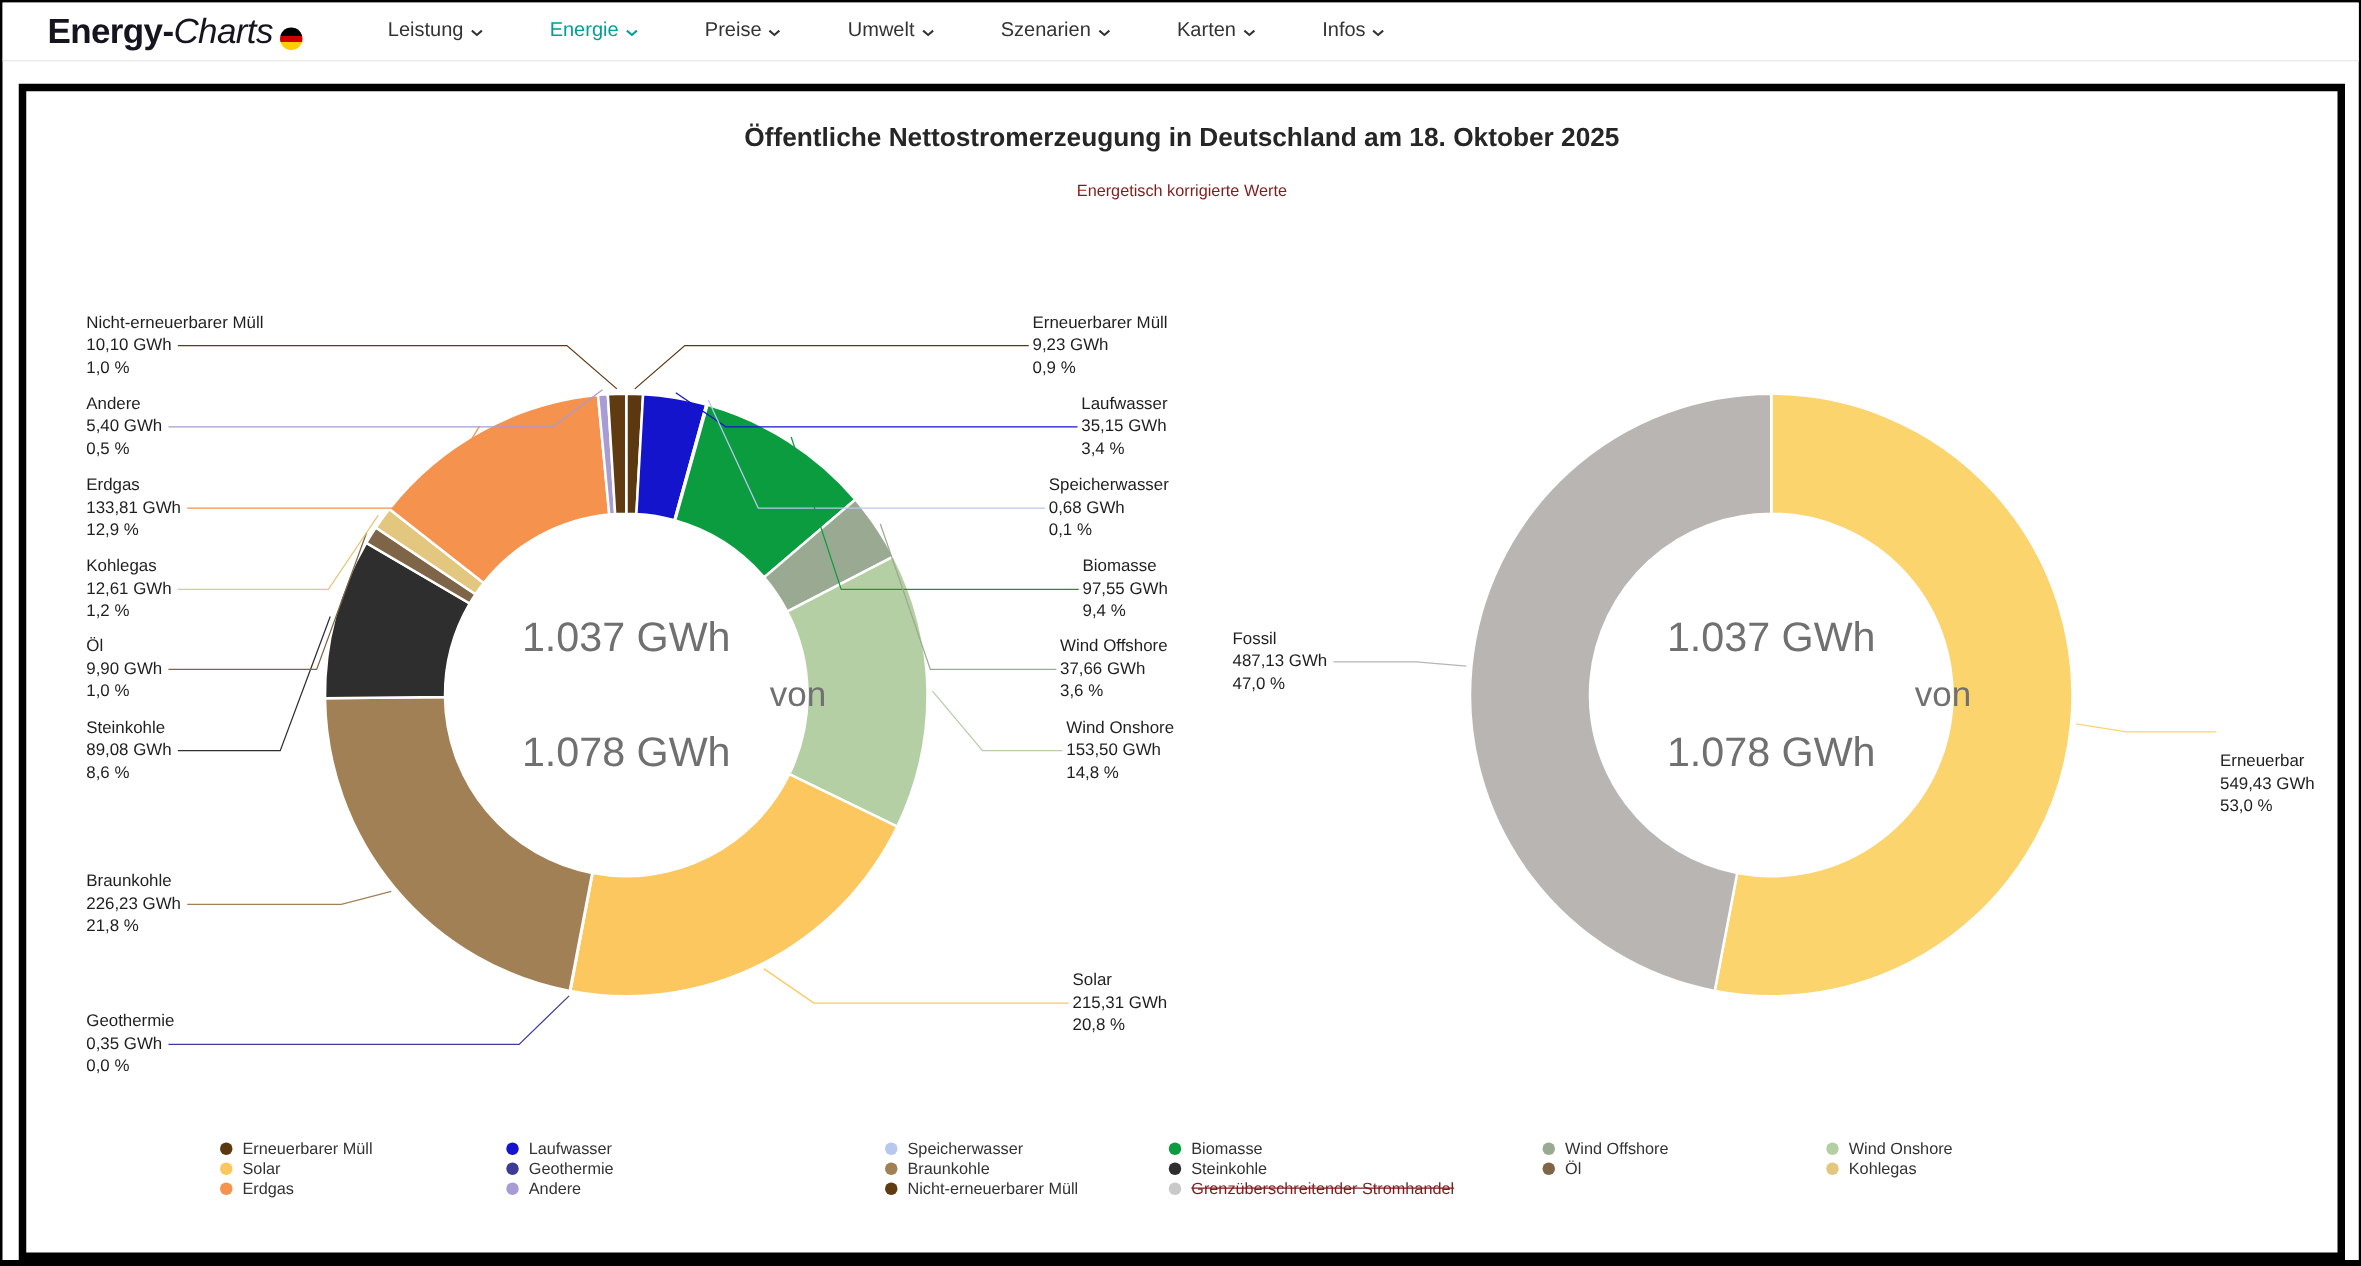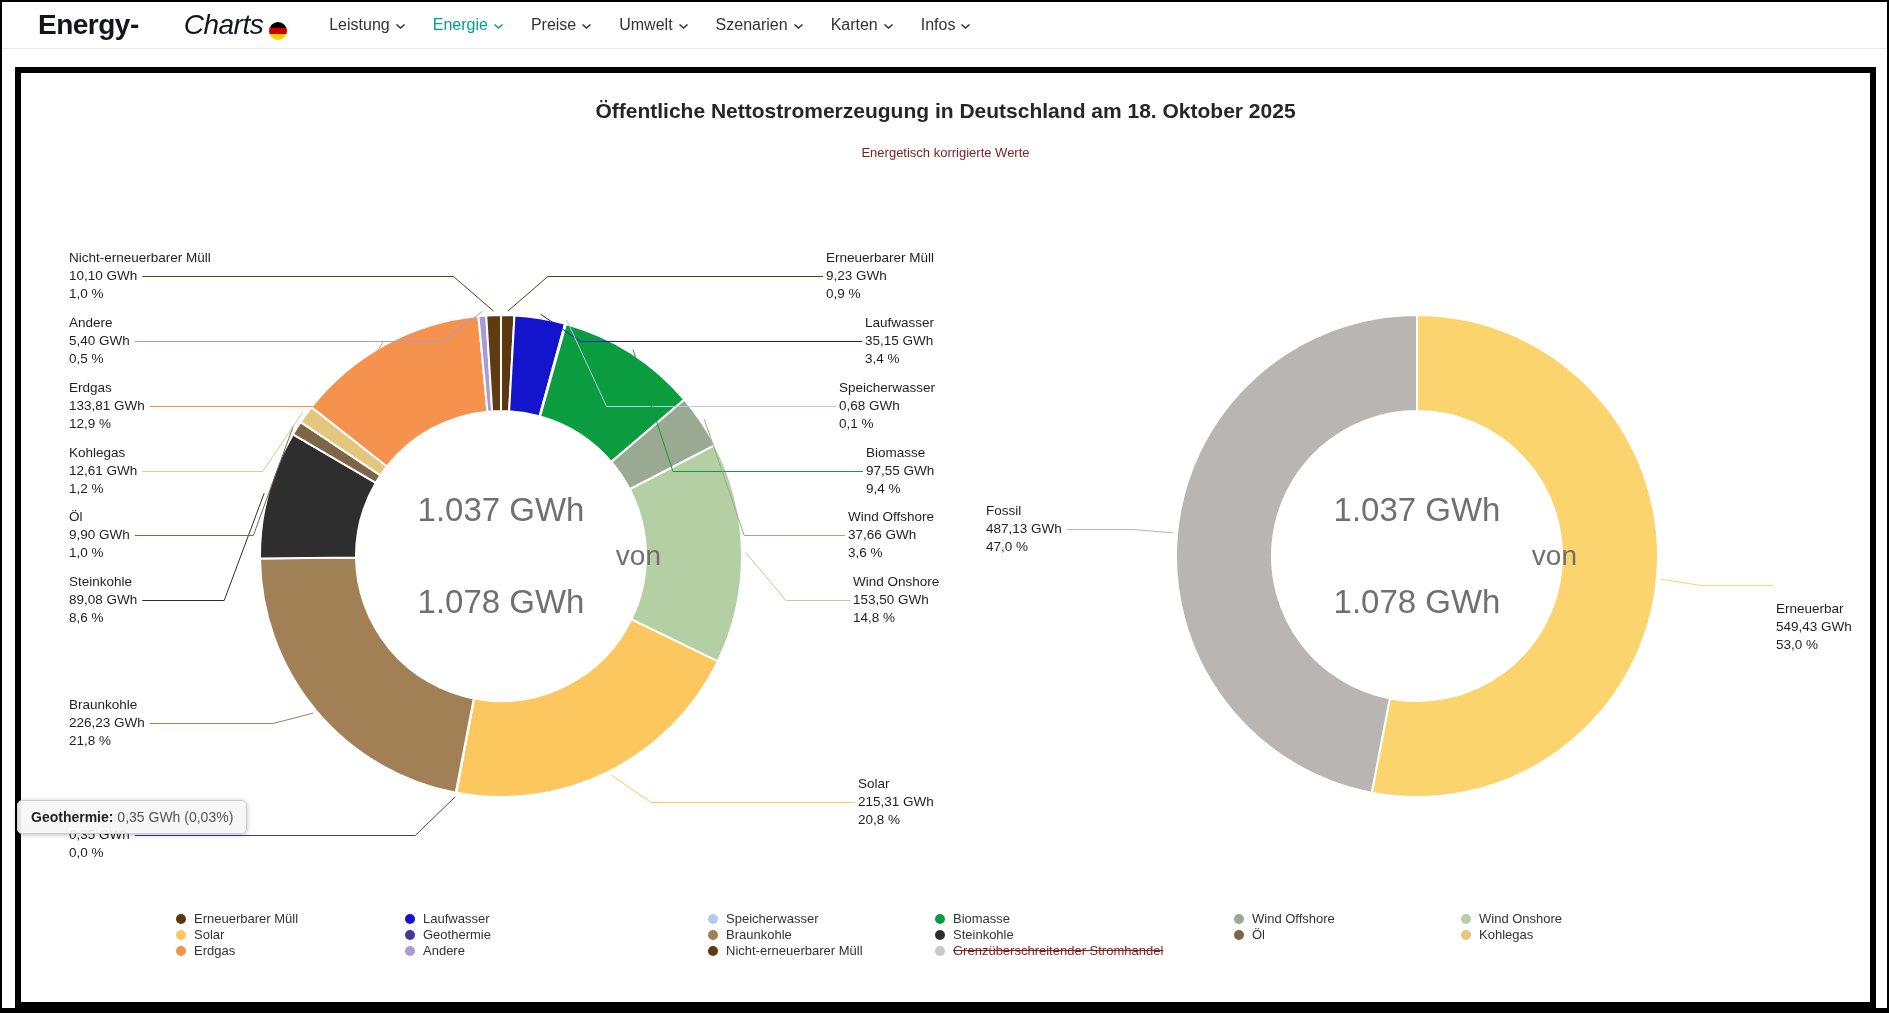--- a/index.html
+++ b/index.html
@@ -1,25 +1,25 @@
 <!DOCTYPE html>
 <html><head>
 <meta charset="utf-8">
 <style>
   html,body{margin:0;padding:0;background:#fff;font-family:"Liberation Sans",sans-serif;}
   .page{position:relative;width:1889px;height:1013px;box-sizing:border-box;border:2px solid #000;border-bottom-width:5px;background:#fff;overflow:hidden;}
   
   .navbar{position:absolute;top:0;left:0;right:0;height:47px;border-bottom:1px solid #e8e8e8;display:flex;align-items:center;padding-left:36px;box-sizing:border-box;background:#fff;z-index:10;}
   .logo{display:flex;align-items:center;font-size:28px;letter-spacing:-0.5px;cursor:pointer;}
   .logo-bold{font-weight:bold;color:#15151f;}
-  .logo-italic{font-style:italic;font-weight:500;color:#15151f;margin-left:45px;}
+  .logo-italic{font-style:italic;font-weight:500;color:#15151f;}
   .logo-flag{width:18px;height:18px;border-radius:50%;margin-left:6px;margin-top:12px;
     background:linear-gradient(to bottom,#000 0%,#000 36%,#d00000 36%,#d00000 64%,#ffce00 64%,#ffce00 100%);}
   .nav-menu{display:flex;gap:27px;margin-left:42px;}
-  .nav-item{font-size:16px;color:#333;display:flex;align-items:center;gap:5px;cursor:pointer;white-space:nowrap;}
+  .nav-item{font-size:16px;color:#333;display:flex;align-items:center;gap:5px;cursor:pointer;white-space:nowrap;margin-left:26px;}
   .nav-item.active{color:#00a095;}
   .chev{margin-top:3px;}
   
   .card{position:absolute;left:13px;top:65px;width:1861px;height:941px;border:6px solid #000000;background:#fff;box-sizing:border-box;}
   .page-title{position:absolute;top:26px;left:0;width:100%;text-align:center;font-size:21px;font-weight:bold;color:#262626;z-index:2;}
   .page-subtitle{position:absolute;top:72px;left:0;width:100%;text-align:center;font-size:13px;color:#7f1d1d;z-index:2;}
   #chart-svg{position:absolute;left:0;top:0;z-index:1;}
   #labels-layer{position:absolute;left:0;top:0;width:100%;height:100%;z-index:2;pointer-events:none;}
   .slice-label{position:absolute;font-size:13.5px;line-height:18px;color:#1f1f1f;white-space:nowrap;}
   .sl-val span{white-space:nowrap;}
@@ -224,23 +224,20 @@
       <div class="cl-big">1.037 GWh</div>
       <div class="cl-small">von</div>
       <div class="cl-big">1.078 GWh</div>
     </div>
     <div class="center-label" style="left:1236px;top:414px;">
       <div class="cl-big">1.037 GWh</div>
       <div class="cl-small">von</div>
       <div class="cl-big">1.078 GWh</div>
     </div>
 
-    <div class="tooltip">
-      <b>Geothermie:</b><span> 0,35 GWh (0,03%)</span>
-    </div>
 
   <div class="legend-col" style="left: 155px; top: 838px;">
         <div class="legend-item">
           <span class="legend-dot" style="background: rgb(92, 56, 17);"></span>
           <span>Erneuerbarer Müll</span>
         </div>
         <div class="legend-item">
           <span class="legend-dot" style="background: rgb(252, 199, 95);"></span>
           <span>Solar</span>
         </div>

